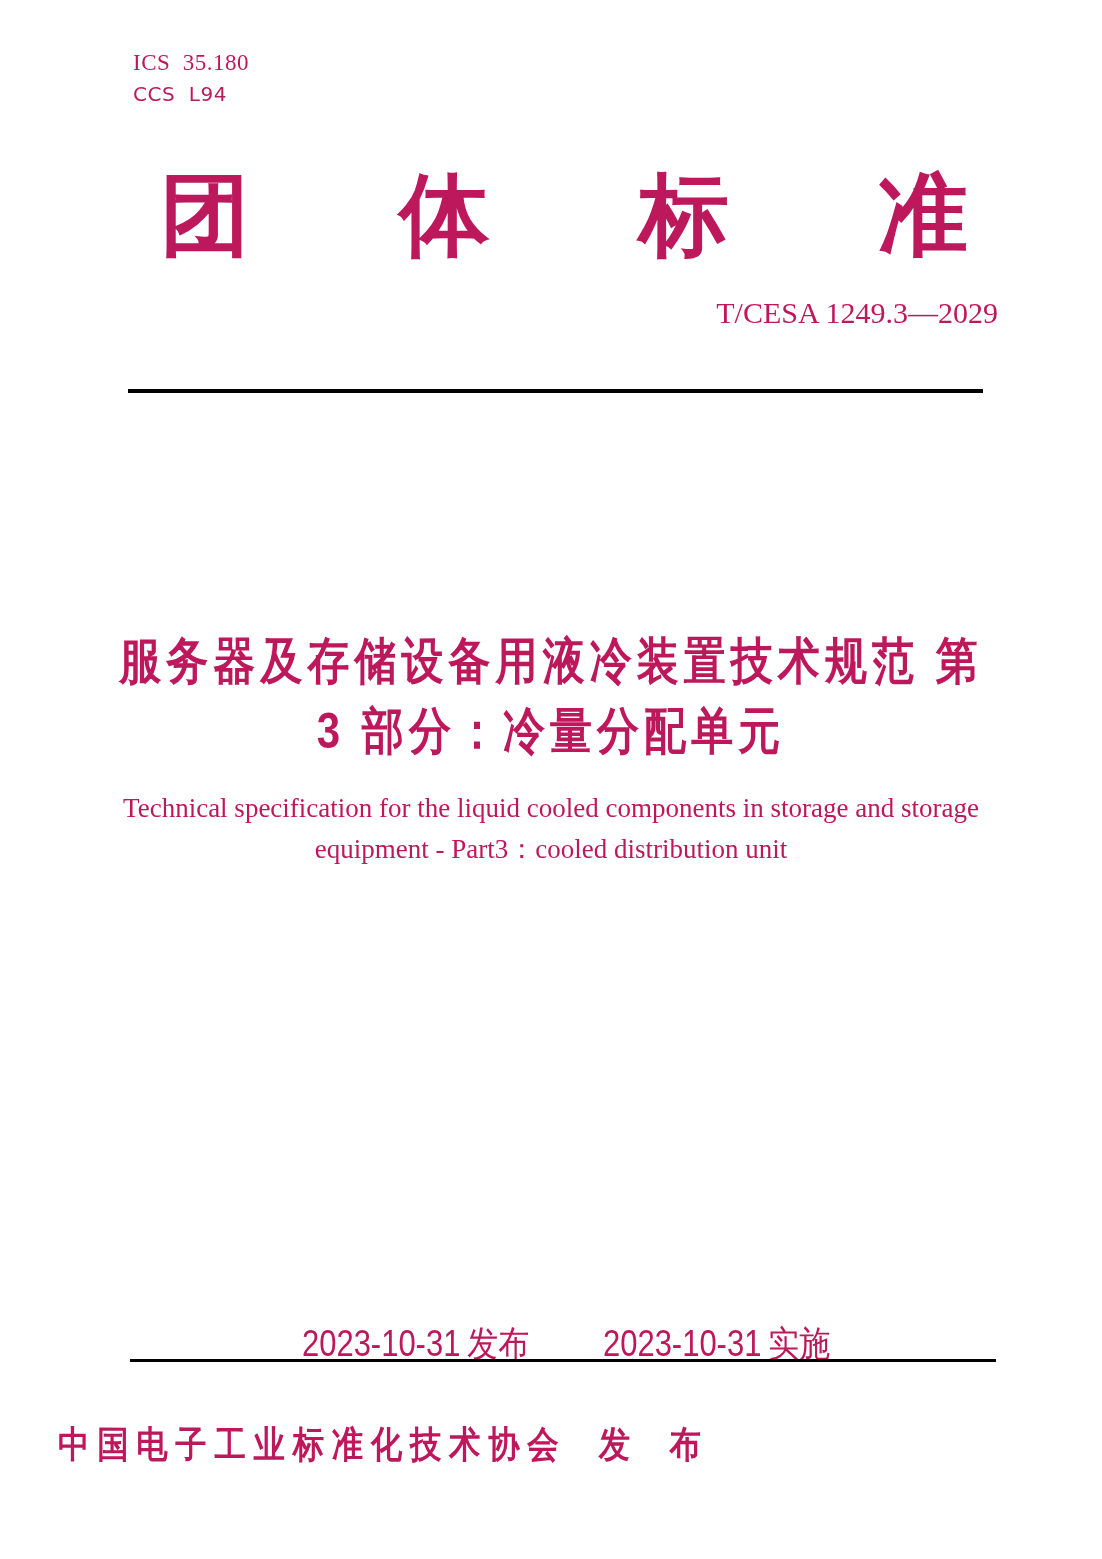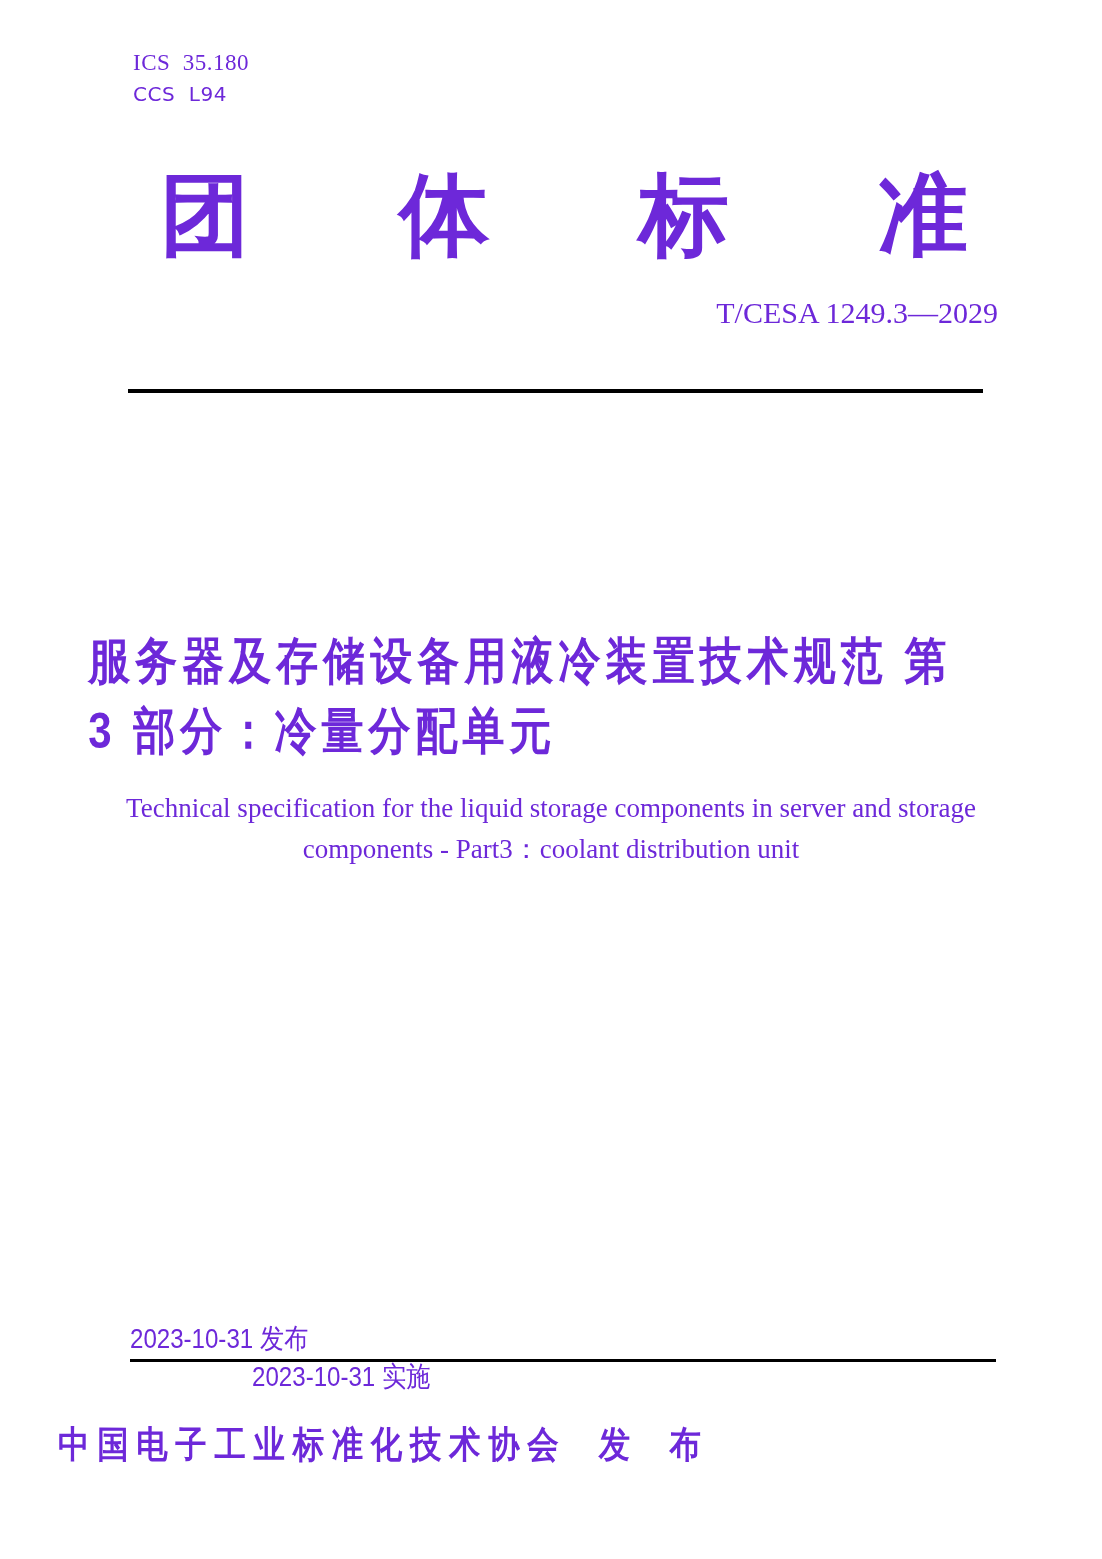--- a/index.html
+++ b/index.html
@@ -3,21 +3,21 @@
 <meta charset="utf-8">
 <style>
   * { box-sizing: border-box; }
   html, body { margin: 0; padding: 0; background: #e8e8e8; }
   .page {
     position: relative;
     width: 1102px;
     height: 1559px;
     margin: 0 auto;
     background: #ffffff;
-    color: #6d28d9;
+    color: #be185d;
     font-family: "Liberation Sans", sans-serif;
     overflow: hidden;
   }
 
   
   .ics-code {
     position: absolute;
     left: 133px; top: 50px;
     font-family: "Liberation Serif", serif;
     font-size: 23px;
@@ -61,20 +61,21 @@
     left: 128px; top: 389px;
     width: 855px; height: 4px;
     background: #000;
   }
 
   
   .title-cn {
     position: absolute;
     left: 0; top: 626px;
     width: 1102px;
+    text-align: center;
     font-weight: 700;
     font-size: 50px;
     line-height: 70px;
   }
   .title-cn .line {
     display: block;
     transform: scaleX(0.84);
     transform-origin: center;
     letter-spacing: 6px;
     white-space: nowrap;
@@ -91,23 +92,22 @@
     line-height: 41px;
   }
 
   
   .dates {
     position: absolute;
     left: 130px; top: 1320px;
     width: 872px;
     display: flex;
     justify-content: center;
-    font-size: 28px;
+    font-size: 36px;
     font-weight: 500;
-    flex-direction: column;
   }
   .date-left  { transform: scaleX(0.86); transform-origin: left center;  white-space: nowrap; }
   .date-right { transform: scaleX(0.86); transform-origin: right center; white-space: nowrap; }
   .dates .lbl { margin-left: 8px; }
 
   .rule-thin {
     position: absolute;
     left: 130px; top: 1359px;
     width: 866px; height: 3px;
     background: #000;
@@ -152,22 +152,22 @@
   <div class="std-num">T/CESA 1249.3—2029</div>
 
   <div class="rule-thick"></div>
 
   <div class="title-cn">
     <span class="line">服务器及存储设备用液冷装置技术规范 第</span>
     <span class="line">3 部分：冷量分配单元</span>
   </div>
 
   <div class="title-en">
-    <div>Technical specification for the liquid storage components in server and storage</div>
-    <div>components - Part3：coolant distribution unit</div>
+    <div>Technical specification for the liquid cooled components in storage and storage</div>
+    <div>equipment - Part3：cooled distribution unit</div>
   </div>
 
   <div class="dates">
     <div class="date-left">
       <span>2023-10-31</span><span class="lbl">发布</span>
     </div>
     <div class="date-right">
       <span>2023-10-31</span><span class="lbl">实施</span>
     </div>
   </div>

